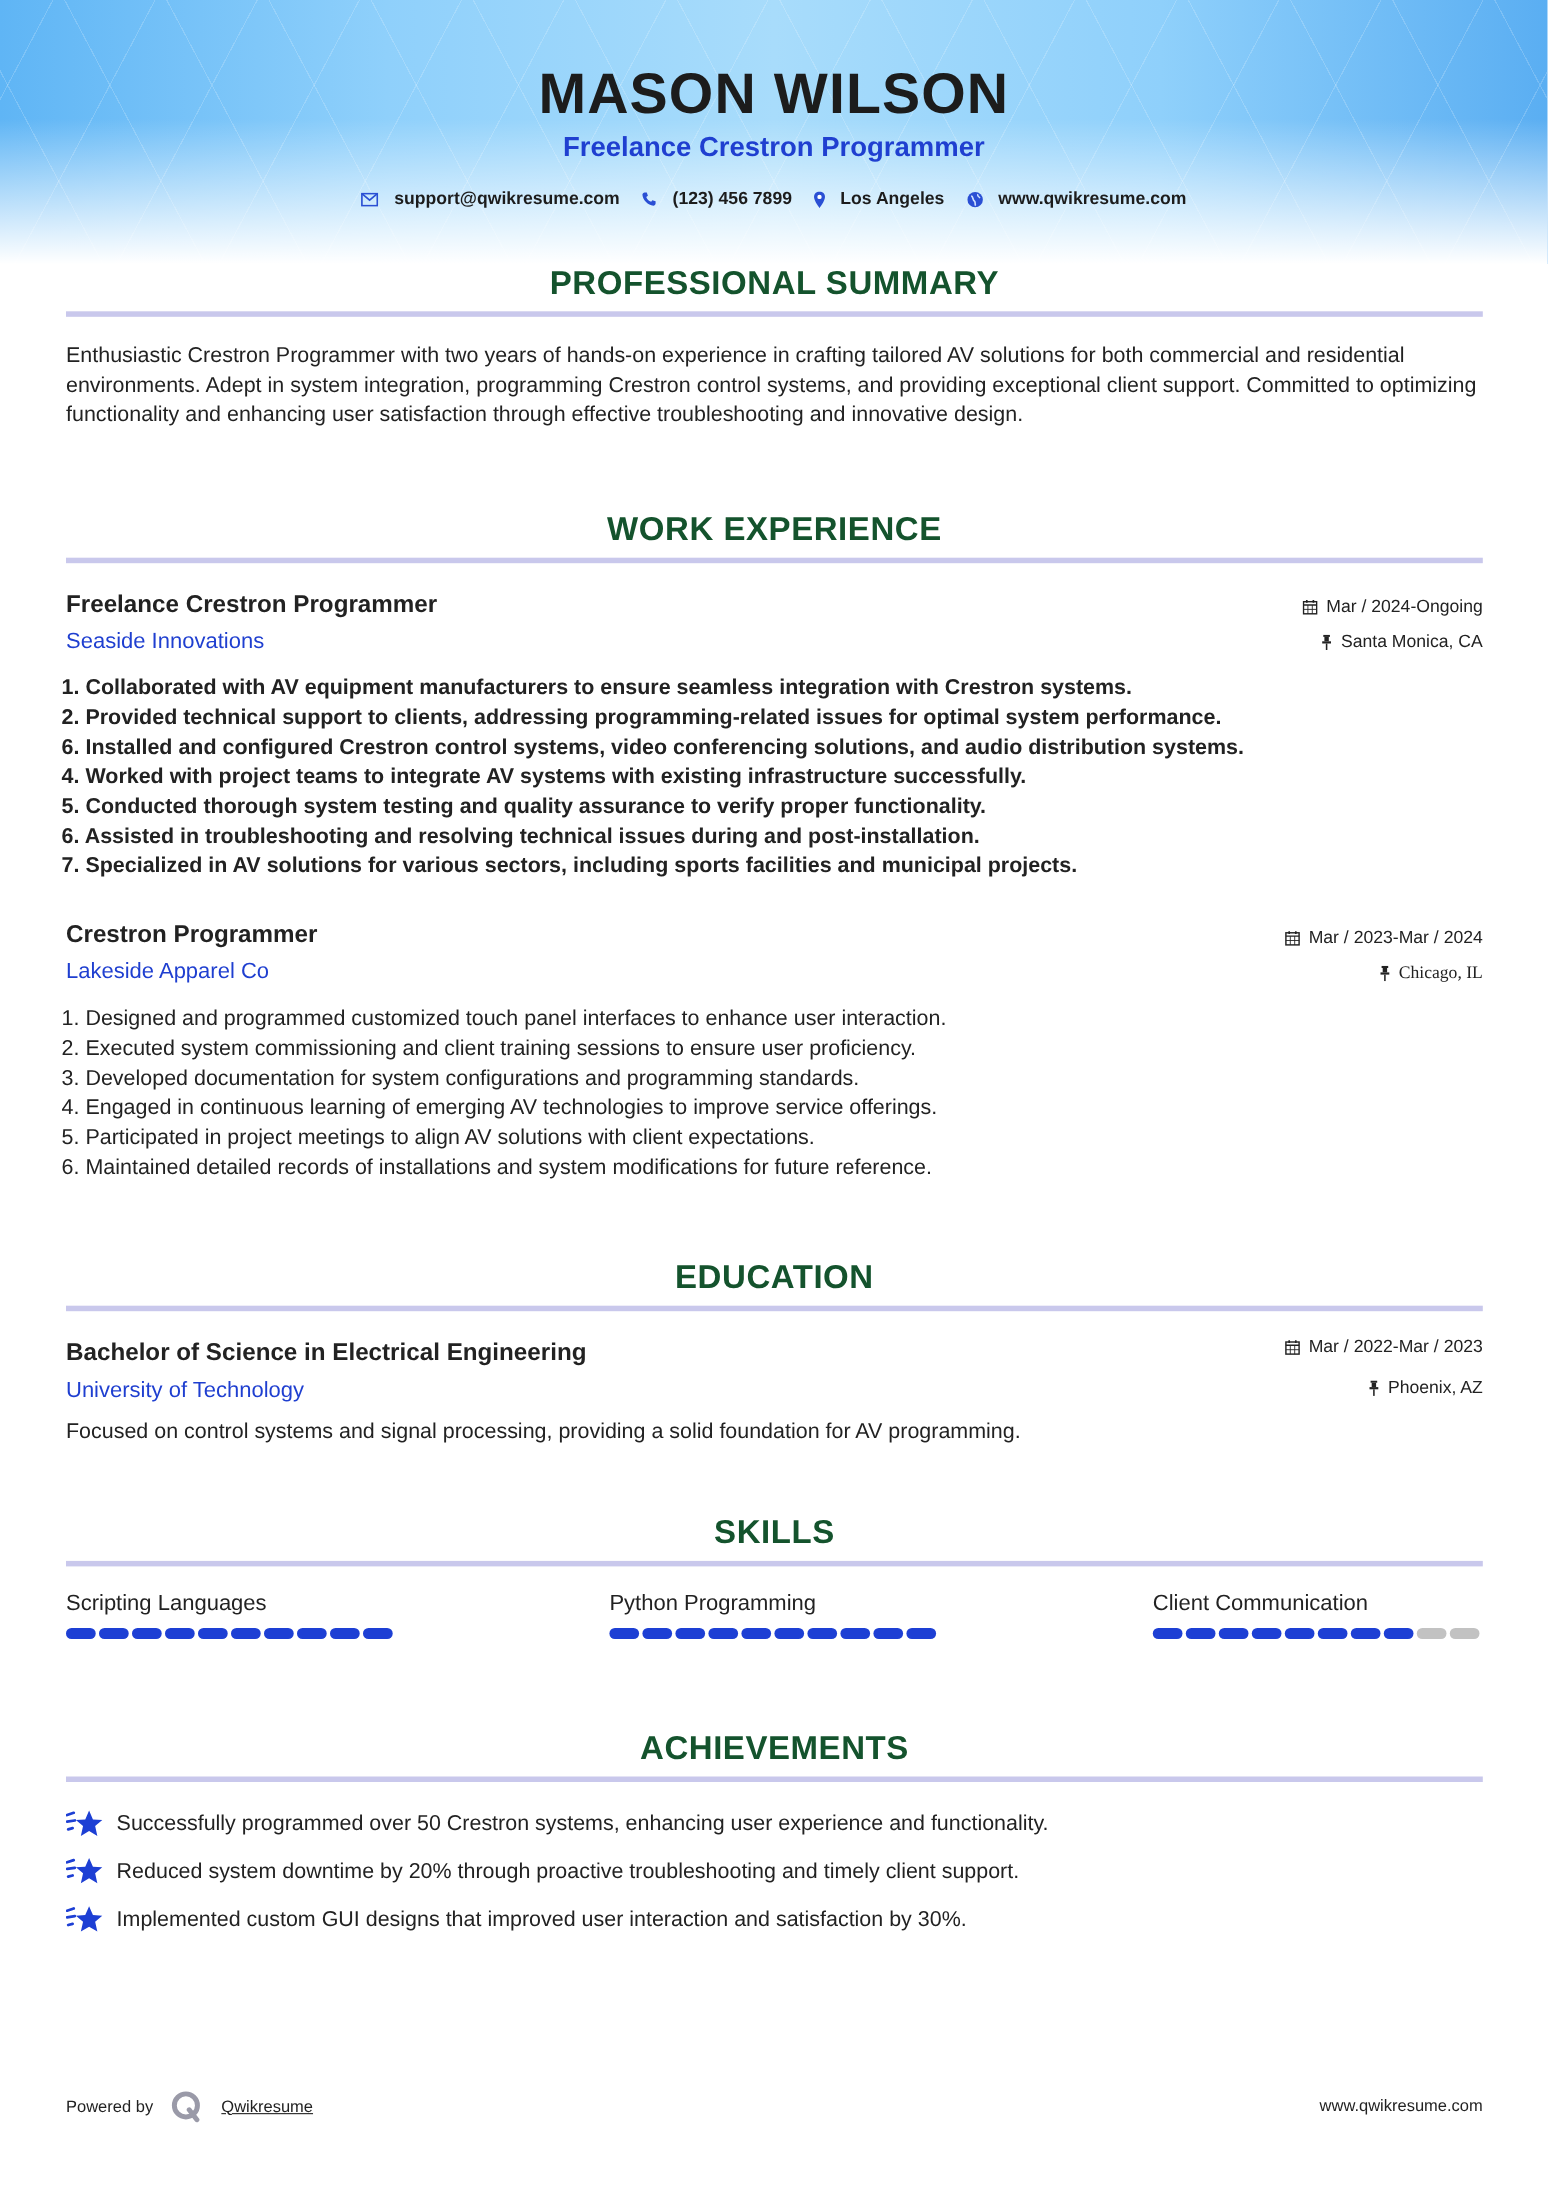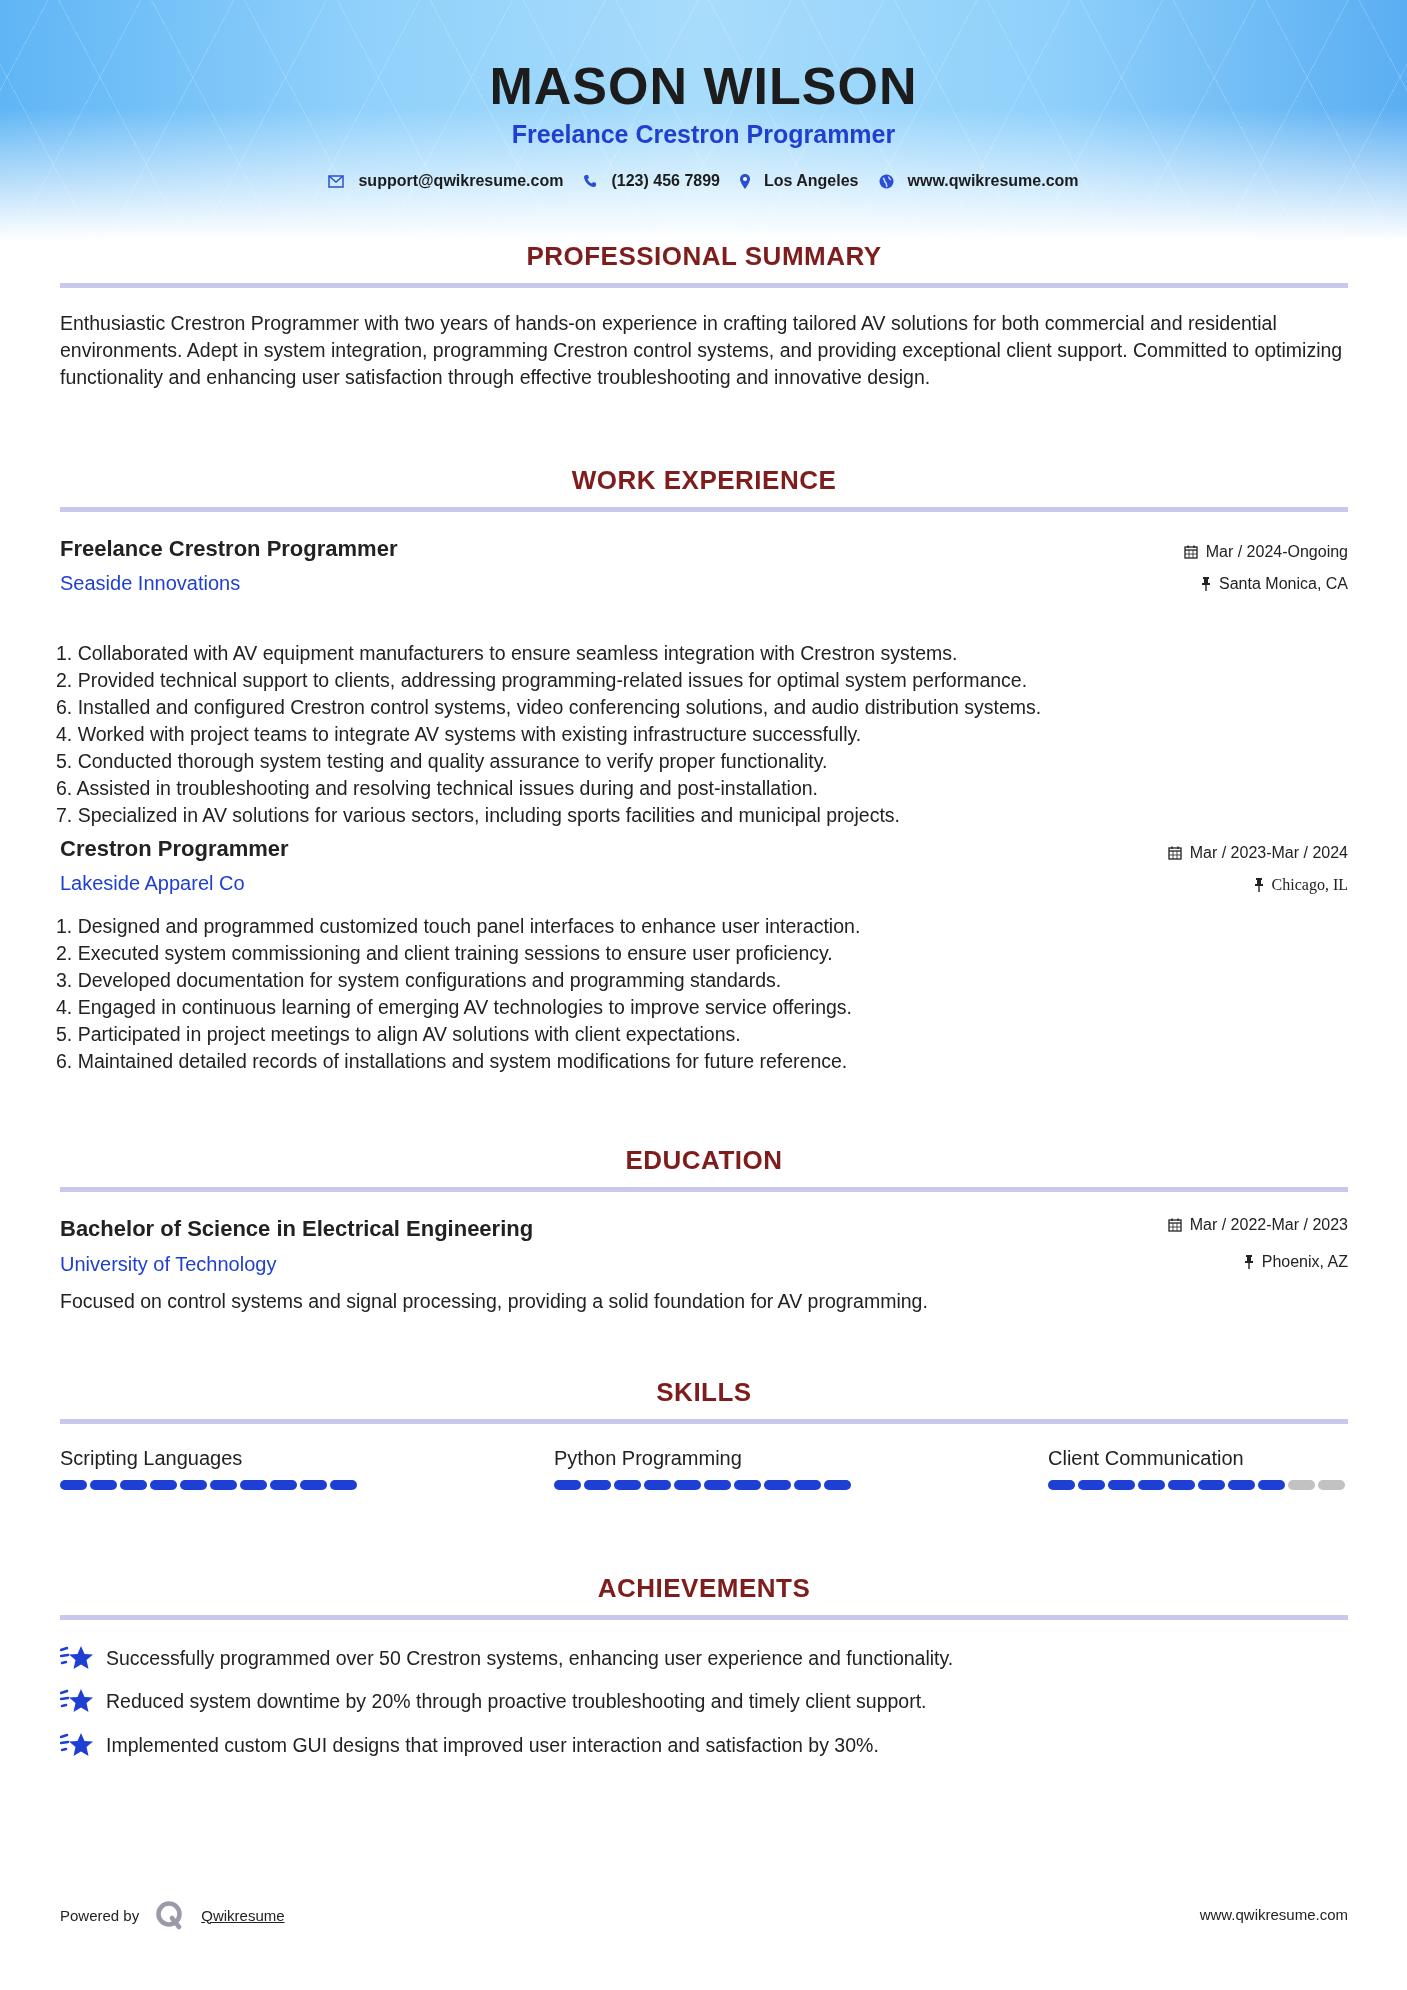--- a/index.html
+++ b/index.html
@@ -17,21 +17,21 @@
   .name { position:absolute; top:56px; left:0; width:1407px; text-align:center;
     font-size:52px; font-weight:bold; letter-spacing:1px; color:#1c1c1c; }
   .job-title { position:absolute; top:120px; left:0; width:1407px; text-align:center;
     font-size:25px; font-weight:bold; color:#1f3fd0; }
   .contact { position:absolute; top:172px; left:0; width:1407px; display:flex; justify-content:center; align-items:center;
     font-size:16px; font-weight:bold; color:#1c1c1c; }
   .contact .ci { display:flex; align-items:center; margin:0 10px; }
   .contact .ico { color:#2a4fd4; margin-right:14px; font-size:15px; display:inline-flex; }
 
   .section-title { position:absolute; left:60px; width:1288px; text-align:center;
-    font-size:26px; font-weight:bold; letter-spacing:0.5px; color:#7f1d1d; }
+    font-size:30px; font-weight:bold; letter-spacing:0.5px; color:#14532d; }
   .rule { position:absolute; left:60px; width:1288px; height:5px; background:#c9c8ec; }
 
   .para { position:absolute; left:60px; width:1290px; font-size:19.5px; line-height:27px; color:#222; }
 
   .job-h { position:absolute; left:60px; font-size:22px; font-weight:bold; color:#222; }
   .company { position:absolute; left:60px; font-size:20px; color:#1f3fd0; }
   .meta { position:absolute; right:59px; font-size:16px; color:#222; display:flex; align-items:center; }
   .meta .ico { margin-right:8px; font-size:14px; display:inline-flex; }
 
   .olist { position:absolute; left:56px; width:1300px; list-style:none; font-size:19.5px; line-height:27px; color:#222; }
@@ -126,21 +126,21 @@
   <span class="ico">
     <svg width="10" height="14" viewBox="0 0 10 14">
         <rect x="2" y="0" width="6" height="2" fill="#222"></rect>
         <rect x="3" y="2" width="4" height="4" fill="#222"></rect>
         <rect x="1" y="6" width="8" height="2" fill="#222"></rect>
         <rect x="4.3" y="8" width="1.4" height="6" fill="#222"></rect>
       </svg>
   </span>
   <span>Santa Monica, CA</span>
 </div>
-<ol class="olist" style="top:640px;">
+<ol class="olist" style="top:612px;font-weight:bold;">
   <li>1. Collaborated with AV equipment manufacturers to ensure seamless integration with Crestron systems.</li>
   <li>2. Provided technical support to clients, addressing programming-related issues for optimal system performance.</li>
   <li>6. Installed and configured Crestron control systems, video conferencing solutions, and audio distribution systems.</li>
   <li>4. Worked with project teams to integrate AV systems with existing infrastructure successfully.</li>
   <li>5. Conducted thorough system testing and quality assurance to verify proper functionality.</li>
   <li>6. Assisted in troubleshooting and resolving technical issues during and post-installation.</li>
   <li>7. Specialized in AV solutions for various sectors, including sports facilities and municipal projects.</li>
 </ol>
 
 <div class="job-h" style="top:836px;">Crestron Programmer</div>

